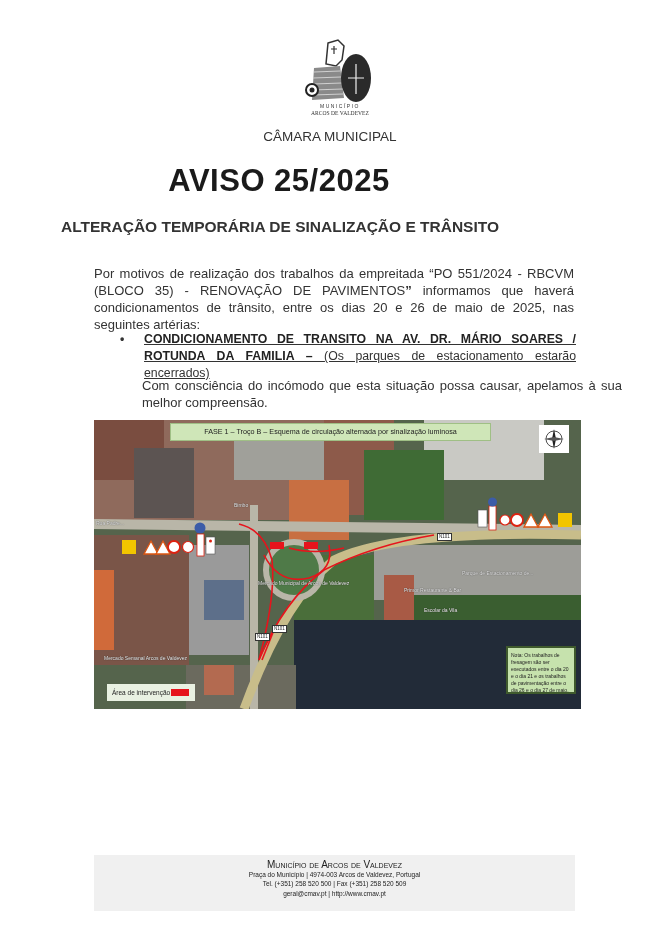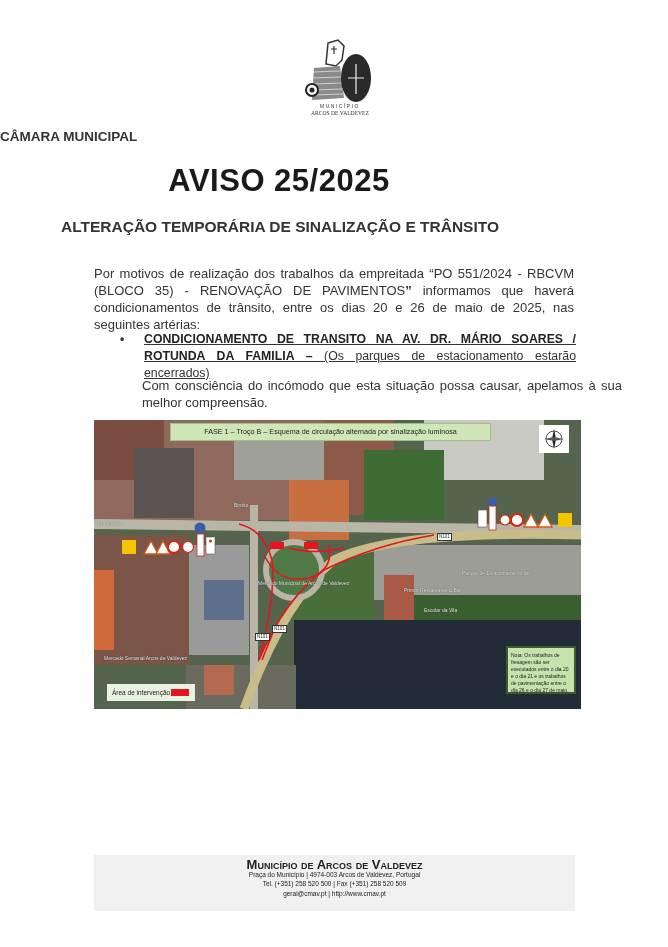--- a/index.html
+++ b/index.html
@@ -1,38 +1,38 @@
 <!DOCTYPE html>
 <html><head>
 <meta charset="utf-8">
 <style>
   html, body { margin:0; padding:0; background:#ffffff; }
   body { width:668px; height:947px; position:relative; overflow:hidden; font-family:"Liberation Sans", sans-serif; color:#222; }
   .logo { position:absolute; left:300px; top:38px; width:80px; height:80px; }
-  .dept { position:absolute; left:0; width:660px; top:129px; font-weight:bold; font-size:13.5px; color:#333; }
+  .dept { position:absolute; left:0; width:660px; top:129px; text-align:center; font-weight:normal; font-size:13.5px; color:#333; }
   .title { position:absolute; left:0; width:558px; top:163px; text-align:center; font-weight:bold; font-size:31px; color:#1a1a1a; letter-spacing:0.5px; }
   .subtitle { position:absolute; left:0; width:560px; top:218px; text-align:center; font-weight:bold; font-size:15.5px; color:#333; }
   .para { position:absolute; left:94px; width:480px; font-size:13px; line-height:17px; text-align:justify; color:#333; }
   .p1 { top:265px; }
   .bullet-wrap { position:absolute; left:120px; top:331px; width:456px; font-size:12.3px; line-height:17px; color:#333; }
   .bullet-dot { position:absolute; left:0; top:0; font-weight:bold; }
   .bullet-text { margin-left:24px; text-align:justify;text-decoration:underline; }
   .bullet-text b { color:#222; }
   .p2 { top:377px;margin-left:48px; }
   .map { position:absolute; left:94px; top:420px; width:487px; height:289px; background:#a21caf; overflow:hidden; }
   .map svg { position:absolute; left:0; top:0; }
   .map-title { position:absolute; left:76px; top:3px; width:319px; height:16px; background:#cfe6b8; border:1px solid #9fbf85; font-size:7.2px; line-height:16px; text-align:center; color:#222; }
   .compass { position:absolute; left:445px; top:5px; width:30px; height:28px; background:#fff; }
   .legend { position:absolute; left:13px; top:264px; width:88px; height:17px; background:#e9f1e2; font-size:6.5px; line-height:17px; color:#222; padding-left:5px; box-sizing:border-box; }
   .legend-swatch { position:absolute; left:64px; top:5px; width:18px; height:7px; background:#e6141c; }
   .note { position:absolute; left:412px; top:226px; width:70px; height:48px; background:#c6e2ad; border:2px solid #3f5a2c; font-size:5px; line-height:7px; padding:4px 3px; box-sizing:border-box; color:#222; }
   .road-tag { position:absolute; background:#fff; border:0.5px solid #333; font-size:4.5px; line-height:6px; padding:0 1px; color:#222; }
   .map-label { position:absolute; font-size:5px; color:#f1f1f1; text-shadow:0 0 1px #000; white-space:nowrap; }
   .footer { position:absolute; left:94px; top:855px; width:481px; height:56px; background:#f0f0f0; text-align:center; font-size:6.5px; line-height:9.5px; color:#222; padding-top:5px; box-sizing:border-box; }
-  .footer .org { font-weight:bold; font-variant:small-caps; font-size:13px; }
+  .footer .org { font-weight:normal; font-variant:small-caps; font-size:10px; }
 </style>
 </head>
 <body>
 
 <div class="logo">
   <svg width="80" height="80" viewBox="0 0 80 80">
     <path d="M28 5 L38 2 L44 8 L42 22 L36 28 L26 26 Z" fill="#fff" stroke="#333" stroke-width="1.5"></path>
     <path d="M34 8 L34 16 M31 11 L37 11" stroke="#333" stroke-width="1.2"></path>
     <path d="M14 30 L40 28 L44 60 L12 62 Z" fill="#8a8a8a"></path>
     <path d="M14 34 L40 33 M13 40 L41 39 M13 46 L42 45 M12 52 L43 51 M12 57 L43 56" stroke="#cfcfcf" stroke-width="1.2"></path>

